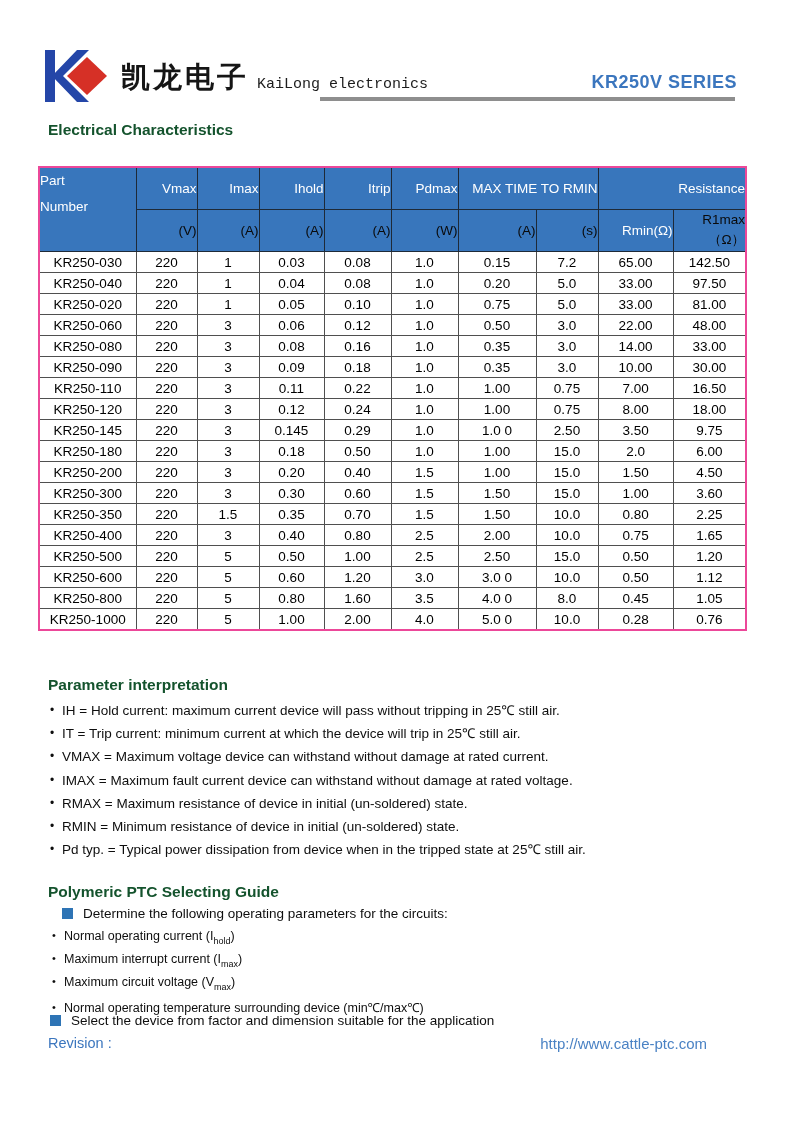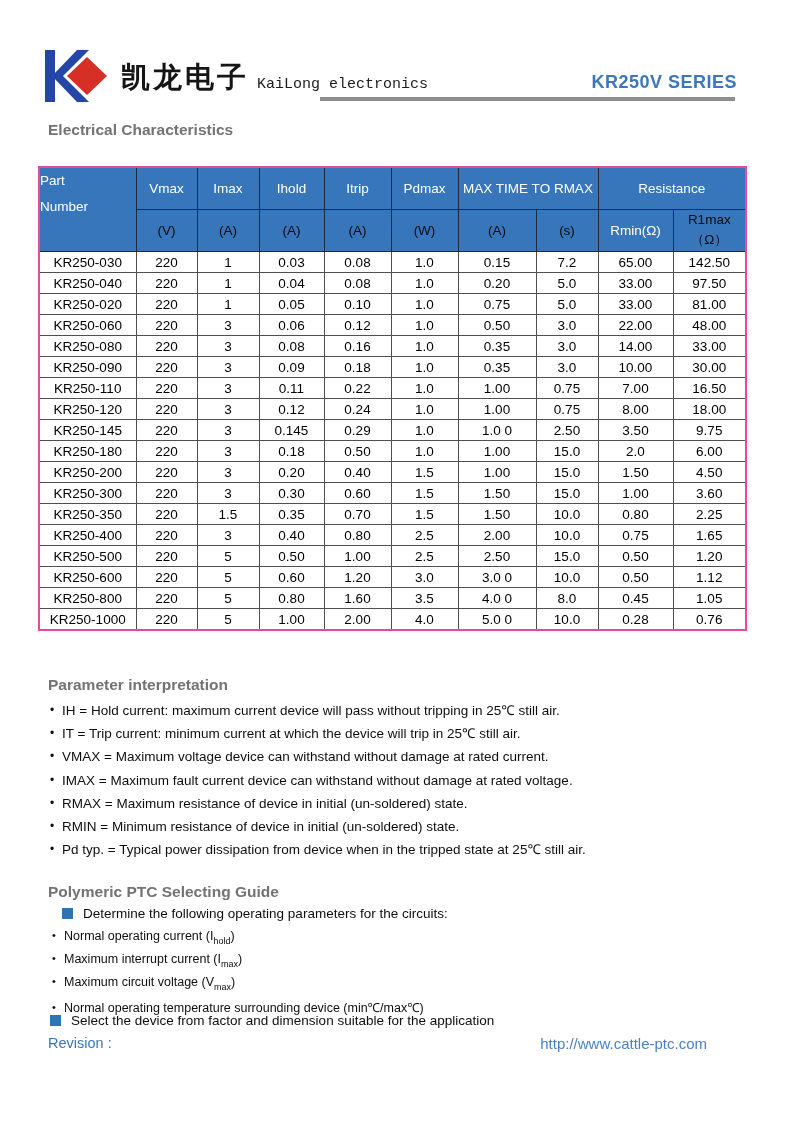--- a/index.html
+++ b/index.html
@@ -20,36 +20,36 @@
     font-size:29px; letter-spacing:3px; color:#151515;
   }
   .company { position:absolute; left:212px; top:28px; font-size:15px; color:#1c1c1c;font-family:Liberation Mono, monospace; }
   .series {
     position:absolute; right:8px; top:24px;
     font-size:18px; font-weight:bold; color:#3B76BE; letter-spacing:0.5px;
   }
   .hdr-rule { position:absolute; left:275px; top:49px; width:415px; height:4px; background:#8E8E8E; }
 
   
-  .sec-title { font-size:15.5px; font-weight:bold; color:#737373; }
+  .sec-title { font-size:15.5px; font-weight:bold; color:#14532d; }
   .t-elec { position:absolute; left:48px; top:121px; }
   .t-param { position:absolute; left:48px; top:676px; }
   .t-guide { position:absolute; left:48px; top:883px; }
 
   
   table.spec {
     position:absolute; left:38px; top:166px; width:707px;
     border-collapse:collapse; table-layout:fixed;
     border:2px solid #ec4899;
   }
   table.spec th, table.spec td { padding:0; }
   thead th {
     background:#3876BC; color:#fff; font-weight:normal;
     font-size:13.5px; border:1px solid #1e2a38;
-    text-align:center; vertical-align:middle;
+    text-align:right; vertical-align:middle;
   }
   th.part-th {
     text-align:left; vertical-align:top; padding:8px 0 0 10px;
     white-space:pre-line; line-height:1.9;
   }
   tr.h1 { height:42px; }
   tr.h2 { height:41px; }
   tr.h2 th { color:#0a0a0a; }
   tr.h2 th.u-white { color:#fff; }
   th.pre { white-space:pre-line; line-height:1.55; }
@@ -116,21 +116,21 @@
     </colgroup>
     <thead>
       <tr class="h1">
         <th rowspan="2" class="part-th">Part
 Number</th>
         <th>Vmax</th>
         <th>Imax</th>
         <th>Ihold</th>
         <th>Itrip</th>
         <th>Pdmax</th>
-        <th colspan="2">MAX TIME TO RMAX</th>
+        <th colspan="2">MAX TIME TO RMIN</th>
         <th colspan="2">Resistance</th>
       </tr>
       <tr class="h2">
         <th>(V)</th>
         <th>(A)</th>
         <th>(A)</th>
         <th>(A)</th>
         <th>(W)</th>
         <th>(A)</th>
         <th>(s)</th>

